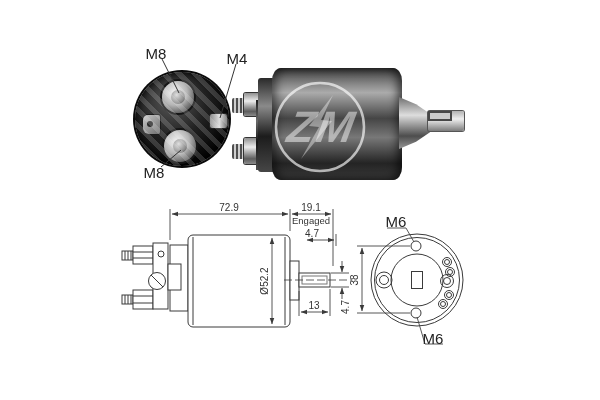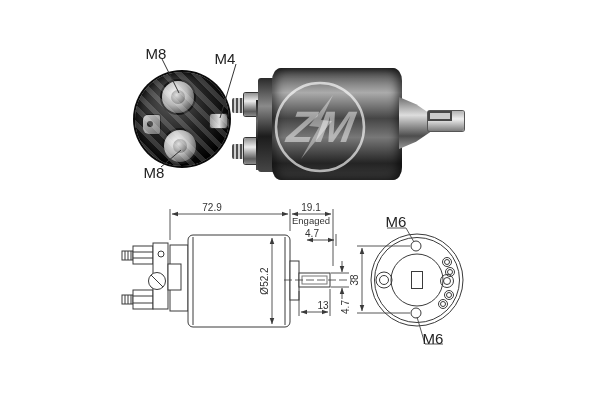--- a/index.html
+++ b/index.html
@@ -181,29 +181,29 @@
     <g>
       <circle cx="320" cy="127" r="44" stroke="rgba(255,255,255,0.65)" stroke-width="2.5" fill="none"></circle>
       <polygon points="333,95 309,126 319,127 301,159 332,121 321,120" fill="rgba(255,255,255,0.4)"></polygon>
     </g>
   </svg>
 
   <div class="labels">
     <span class="zm">ZM</span>
 
     <span class="lbl big" style="left:156px;top:53px">M8</span>
-    <span class="lbl big" style="left:225px;top:58px">M4</span>
+    <span class="lbl big" style="left:237px;top:58px">M4</span>
     <span class="lbl big" style="left:154px;top:172px">M8</span>
 
-    <span class="lbl" style="left:212px;top:207px">72.9</span>
+    <span class="lbl" style="left:229px;top:207px">72.9</span>
     <span class="lbl" style="left:311px;top:207px">19.1</span>
     <span class="lbl sm" style="left:311px;top:220px">Engaged</span>
     <span class="lbl" style="left:312px;top:233px">4.7</span>
     <span class="lbl rot" style="left:264px;top:281px">Ø52.2</span>
-    <span class="lbl" style="left:323px;top:305px">13</span>
+    <span class="lbl" style="left:314px;top:305px">13</span>
     <span class="lbl rot" style="left:345px;top:307px">4.7</span>
 
     <span class="lbl rot" style="left:354px;top:280px">38</span>
     <span class="lbl big" style="left:396px;top:221px">M6</span>
     <span class="lbl big" style="left:433px;top:338px">M6</span>
   </div>
 
 </div>
 
 </body></html>

